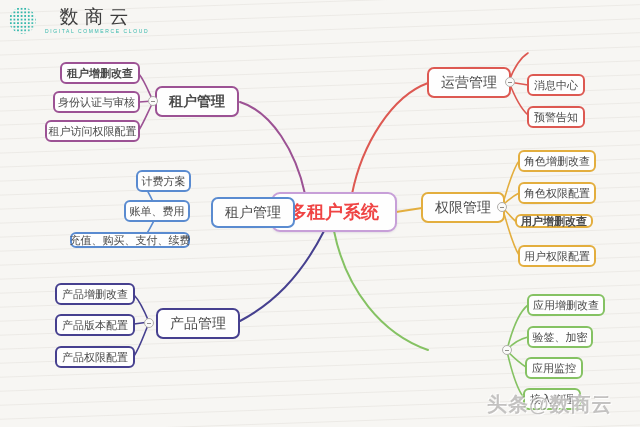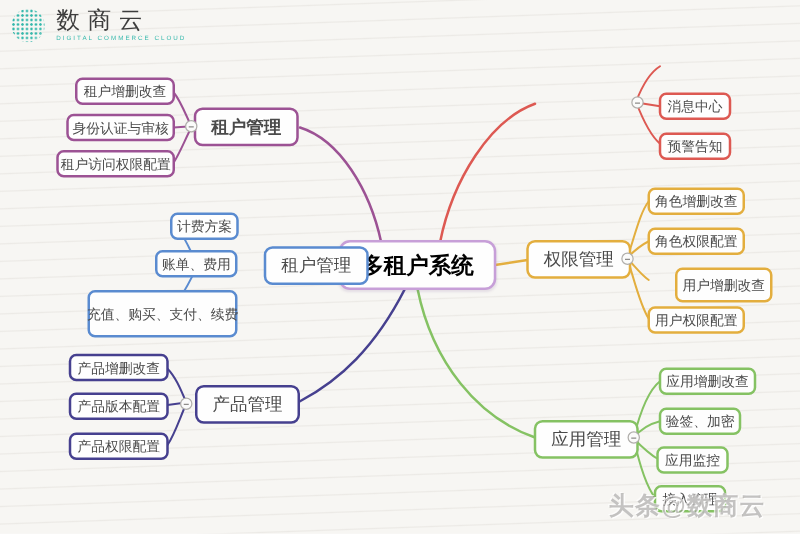--- a/index.html
+++ b/index.html
@@ -19,21 +19,21 @@
   svg.links path.twig  { stroke-width: 1.6; }
 
   
   .node {
     position: absolute; display: flex; align-items: center; justify-content: center;
     background: #fefefe; color: #4a4a4a; white-space: nowrap;
     border-style: solid;
   }
   .node.root {
     border-width: 2px; border-radius: 9px; border-color: #c79fd8;
-    font-size: 18px; font-weight: bold; color: #000000;
+    font-size: 18px; font-weight: bold; color: #ef4444;
     box-shadow: 0 1px 2px rgba(120,90,150,0.15);
   }
   .node.parent { border-width: 2px; border-radius: 7px; font-size: 14px; }
   .node.child  { border-width: 2px; border-radius: 6px; font-size: 11px; }
 
   .b-tenant      { border-color: #9c5294; }
   .b-billing     { border-color: #5a8bd0; margin-left: 48px; }
   .b-product     { border-color: #46408f; }
   .b-operations  { border-color: #dd5952; }
   .b-permission  { border-color: #e3ae3e; }
@@ -43,21 +43,21 @@
   .toggle {
     position: absolute; width: 10px; height: 10px; border-radius: 50%;
     background: #fbfbfa; border: 1px solid #b0aeab;
   }
   .toggle::after {
     content: ""; position: absolute; left: 2px; top: 3.5px; width: 4px; height: 1px;
     background: #8f8d8a;
   }
 
   
-  .logo { position: absolute; left: 9px; top: 7px; display: flex; align-items: center; }
+  .logo { position: absolute; left: 9px; top: 7px; display: flex; align-items: center; text-align: center; }
   .logo-dots {
     width: 27px; height: 27px; border-radius: 50%;
     background-image: radial-gradient(#35b8ac 0.9px, transparent 1.1px);
     background-size: 3.6px 3.6px;
     -webkit-mask: radial-gradient(circle at 42% 42%, #000 55%, rgba(0,0,0,0.25) 100%);
             mask: radial-gradient(circle at 42% 42%, #000 55%, rgba(0,0,0,0.25) 100%);
   }
   .logo-text { margin-left: 9px; }
   .logo-title { font-size: 19px; letter-spacing: 6px; color: #3d3d3d; line-height: 20px; }
   .logo-sub { font-size: 5px; letter-spacing: 1.6px; color: #35b8ac; margin-top: 1px; }
@@ -116,48 +116,48 @@
     <div class="logo-text">
       <div class="logo-title">数商云</div>
       <div class="logo-sub">DIGITAL COMMERCE CLOUD</div>
     </div>
   </div>
 
   <div class="node root" style="left:271px; top:192px; width:126px; height:40px;">多租户系统</div>
 
   <div class="node parent b-tenant" style="left:155px; top:86px; width:84px; height:31px;font-weight:bold;">租户管理</div>
   <div class="toggle" style="left:148px; top:96px;"></div>
-  <div class="node child b-tenant" style="left:60px; top:62px; width:80px; height:22px;">租户增删改查</div>
+  <div class="node child b-tenant" style="left:60px; top:62px; width:80px; height:22px;font-weight:bold;">租户增删改查</div>
   <div class="node child b-tenant" style="left:53px; top:91px; width:87px; height:22px;">身份认证与审核</div>
   <div class="node child b-tenant" style="left:45px; top:120px; width:95px; height:22px;">租户访问权限配置</div>
 
   <div class="node parent b-billing" style="left:163px; top:197px; width:84px; height:31px;">租户管理</div>
   <div class="toggle" style="left:153px; top:207px;"></div>
   <div class="node child b-billing" style="left:88px; top:170px; width:55px; height:22px;">计费方案</div>
   <div class="node child b-billing" style="left:76px; top:200px; width:66px; height:22px;">账单、费用</div>
-  <div class="node child b-billing" style="left:22px; top:232px; width:120px; height:38px;">充值、购买、支付、续费</div>
+  <div class="node child b-billing" style="left:22px; top:232px; width:120px; height:16px;">充值、购买、支付、续费</div>
 
   <div class="node parent b-product" style="left:156px; top:308px; width:84px; height:31px;">产品管理</div>
   <div class="toggle" style="left:144px; top:318px;"></div>
   <div class="node child b-product" style="left:55px; top:283px; width:80px; height:22px;">产品增删改查</div>
   <div class="node child b-product" style="left:55px; top:314px; width:80px; height:22px;">产品版本配置</div>
   <div class="node child b-product" style="left:55px; top:346px; width:80px; height:22px;">产品权限配置</div>
 
+  <div class="node parent b-operations" style="left:427px; top:67px; width:84px; height:31px;">运营管理</div>
   <div class="toggle" style="left:505px; top:77px;"></div>
   <div class="node child b-operations" style="left:527px; top:74px; width:58px; height:22px;">消息中心</div>
   <div class="node child b-operations" style="left:527px; top:106px; width:58px; height:22px;">预警告知</div>
 
   <div class="node parent b-permission" style="left:421px; top:192px; width:84px; height:31px;">权限管理</div>
   <div class="toggle" style="left:497px; top:202px;"></div>
   <div class="node child b-permission" style="left:518px; top:150px; width:78px; height:22px;">角色增删改查</div>
   <div class="node child b-permission" style="left:518px; top:182px; width:78px; height:22px;">角色权限配置</div>
-  <div class="node child b-permission" style="left:540px; top:214px; width:78px; height:28px;">用户增删改查</div>
+  <div class="node child b-permission" style="left:515px; top:214px; width:78px; height:14px;font-weight:bold;">用户增删改查</div>
   <div class="node child b-permission" style="left:518px; top:245px; width:78px; height:22px;">用户权限配置</div>
 
-  <div class="node parent b-application" style="left:427px; top:336px; width:84px; height:31px;">应用管理</div>
   <div class="toggle" style="left:502px; top:345px;"></div>
   <div class="node child b-application" style="left:527px; top:294px; width:78px; height:22px;">应用增删改查</div>
   <div class="node child b-application" style="left:527px; top:326px; width:66px; height:22px;">验签、加密</div>
   <div class="node child b-application" style="left:525px; top:357px; width:58px; height:22px;text-align:center;">应用监控</div>
   <div class="node child b-application" style="left:523px; top:388px; width:58px; height:22px;">接入管理</div>
 
   <div class="watermark">头条@数商云</div>
 
 </div>
 

